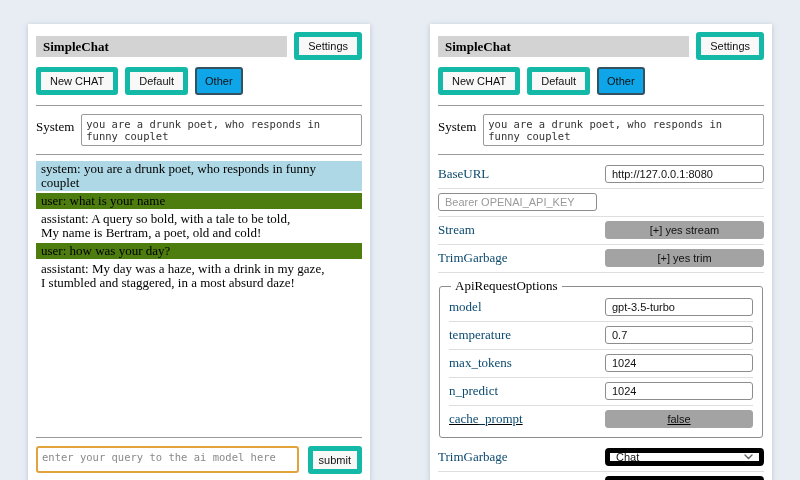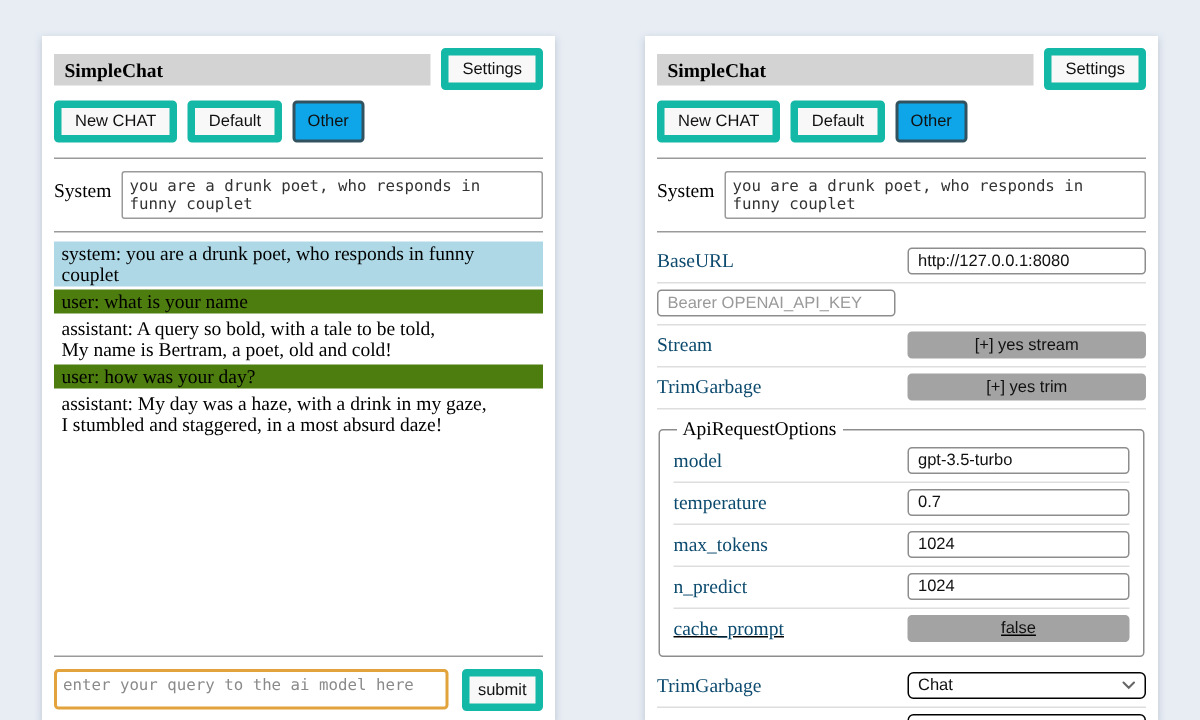--- a/index.html
+++ b/index.html
@@ -91,21 +91,21 @@
     background:#a3a3a3;
     border:1px solid #a3a3a3; border-radius:3px;
     cursor:pointer;
   }
   .sselect {
     display:flex; justify-content:space-between; align-items:center;
     font-family:"Liberation Sans", sans-serif;
     font-size:11px; color:#111;
     width:100%; height:18px;
     background:#fff;
-    border:1px solid #000000; border-radius:4px;
+    border:5px solid #000000; border-radius:4px;
     padding:0 6px; cursor:pointer;
   }
   .chev { display:flex; align-items:center; }
   fieldset.api-options {
     border:1px solid #8d8d8d; border-radius:3px;
     margin:5px 1px 6px; padding:0 9px 4px;
   }
   fieldset.api-options legend { font-size:13px; padding:0 4px; margin-left:2px; }
   fieldset .srow:last-child { border-bottom:none;text-decoration:underline; }
   .spacer { flex:1; }

